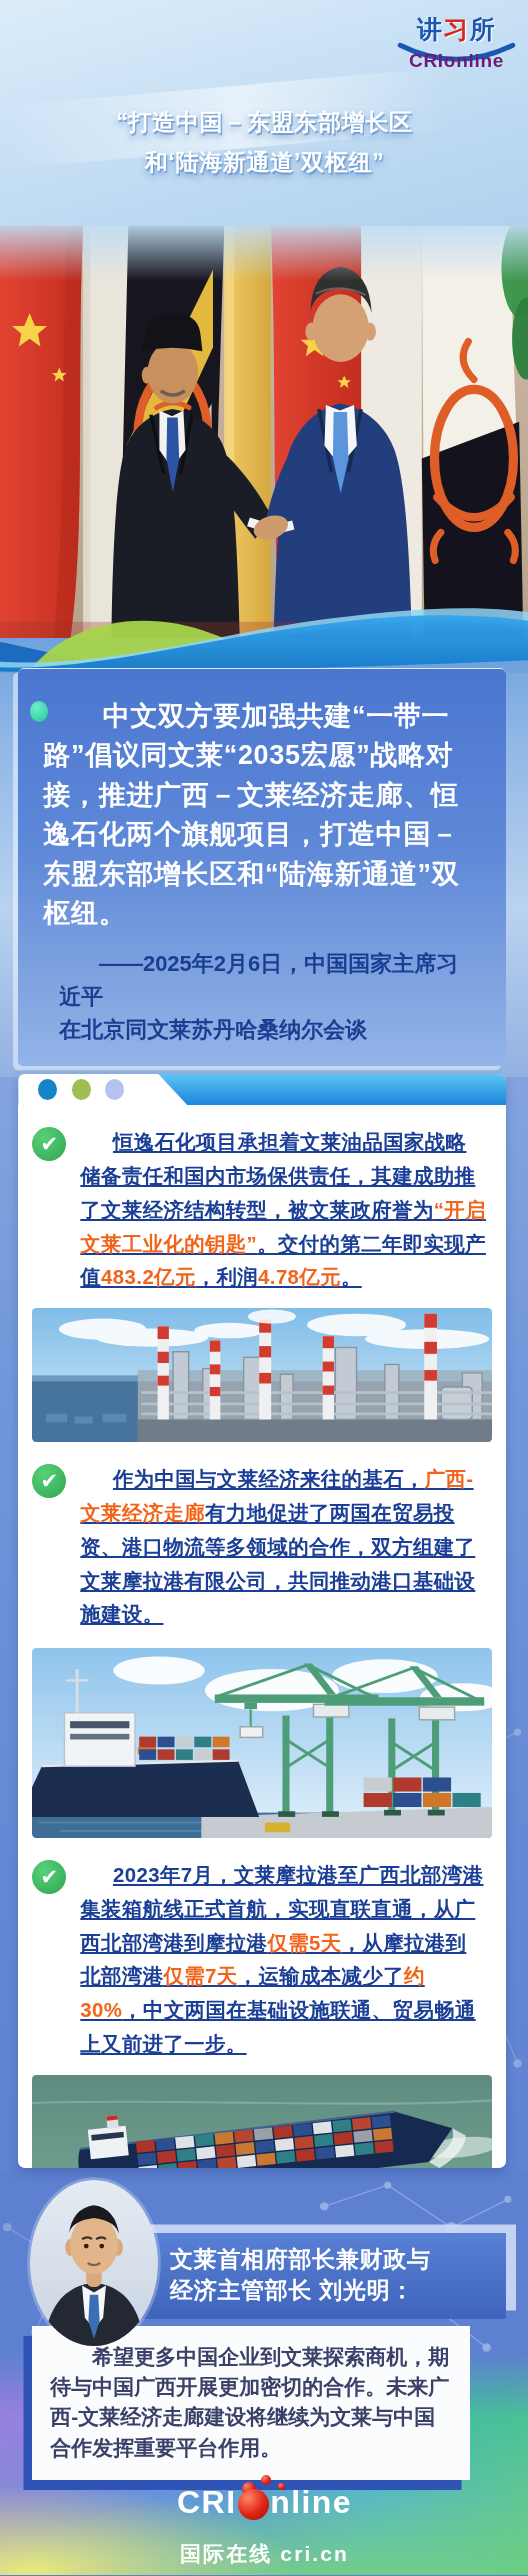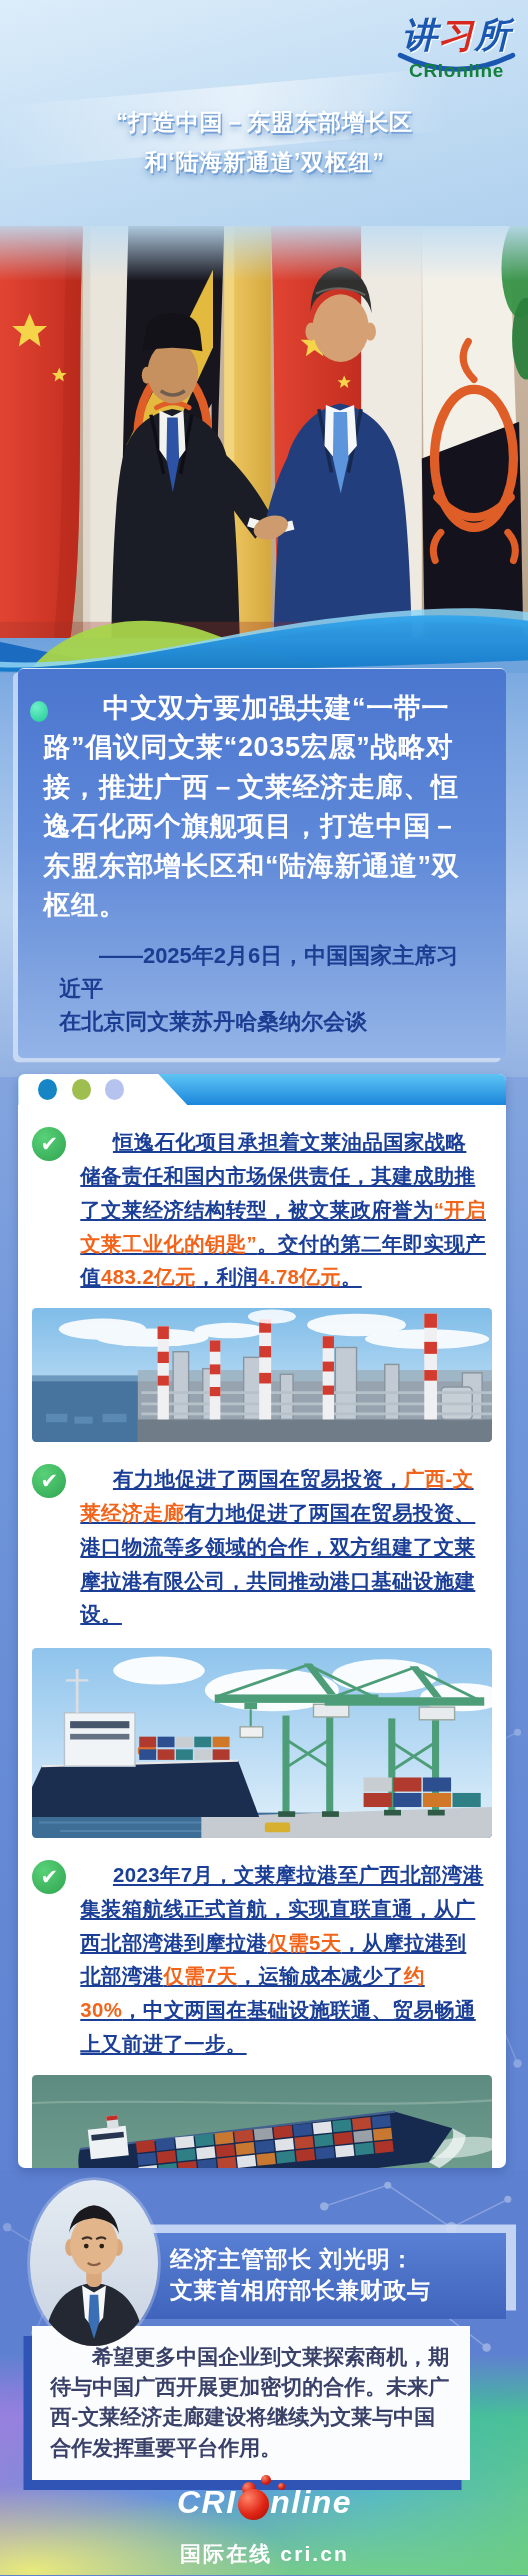--- a/index.html
+++ b/index.html
@@ -7,43 +7,43 @@
         font-family:"Liberation Sans","DejaVu Sans",sans-serif;}
 
   
   .sec-header{position:absolute;top:0;left:0;width:529px;height:234px;
     background:linear-gradient(165deg,#DCEDFA 0%,#C6DFF4 45%,#AFD0EE 100%);}
   .sec-header::after{content:"";position:absolute;left:-28px;top:83px;width:592px;height:63px;
     background:linear-gradient(100deg,rgba(255,255,255,0) 5%,rgba(255,255,255,.55) 45%,rgba(255,255,255,0) 80%);
     transform:rotate(-5deg);}
 
   .brand{position:absolute;top:17px;right:8.5px;width:128px;text-align:center;z-index:6;}
-  .brand-cn{font-size:35px;font-weight:900;font-style:italic;color:#1A57B0;letter-spacing:1.4px;
+  .brand-cn{font-size:25px;font-weight:900;color:#1A57B0;letter-spacing:1.4px;
     text-shadow:1.4px 1.4px 0 rgba(255,255,255,.9);line-height:1;}
   .brand-cn .red{color:#D8281E;}
   .brand-swoosh{display:block;margin:-1.4px auto -21px;}
-  .brand-en{font-size:19px;font-weight:900;color:#15803d;letter-spacing:0.7px;line-height:1;}
+  .brand-en{font-size:19px;font-weight:900;color:#701a75;letter-spacing:0.7px;line-height:1;}
 
   .page-title{position:absolute;top:103px;left:0;width:529px;text-align:center;z-index:5;
     color:#FFFFFF;font-weight:900;font-size:23px;line-height:1.72;letter-spacing:0.7px;
     text-shadow:0 3.5px 6.3px rgba(60,110,180,.5),1.4px 2.1px 0 rgba(128,172,222,.9);}
 
   
   .sec-photo{position:absolute;top:226px;left:0;width:529px;height:412px;line-height:0;}
   .waves{position:absolute;top:577px;left:0;width:529px;height:96px;line-height:0;z-index:2;}
 
   
   .sec-mid1{position:absolute;top:638px;left:0;width:529px;height:439px;
     background:linear-gradient(180deg,#6FA2DC 0%,#8FB6E6 22%,#B9D2EF 62%,#93B1E2 100%);}
   .sec-mid2{position:absolute;top:1077px;left:0;width:529px;height:1094px;
     background:linear-gradient(180deg,#83A4DE 0%,#7096DA 30%,#6589D4 70%,#5F82D2 100%);}
 
   
   .lead-card{position:absolute;top:668px;left:18.3px;width:488px;box-sizing:border-box;
-    padding:20px 25px 20px;border-radius:5.6px;z-index:3;
+    padding:28px 25px 20px;border-radius:5.6px;z-index:3;
     border-top:1.4px solid rgba(240,248,255,.8);
     background:linear-gradient(180deg,#4B76CF 0%,#5E88D8 45%,#7FA3E0 78%,#93B4E8 100%);
     box-shadow:-5px 4.2px 0 rgba(238,246,255,.55);}
   .lead-dot{position:absolute;left:11.3px;top:32px;width:18.3px;height:21px;border-radius:50%;
     background:radial-gradient(circle at 35% 30%,#6FF0C8,#21C896);}
   .lead-quote{font-size:27px;line-height:1.46;font-weight:900;color:#FFFFFF;
     text-indent:2.2em;letter-spacing:0.7px;margin:0;}
   .lead-attr{margin:14px 16px 0;font-size:22px;line-height:1.5;font-weight:900;color:#1C3E92;
     text-indent:1.8em;}
 
@@ -89,21 +89,21 @@
     background:linear-gradient(180deg,#5880D4,#4064BC);
     box-shadow:10px -8.5px 0 rgba(206,220,246,.9);z-index:4;padding:11.3px 12.7px 0 114px;}
   .minister-banner .line{font-size:23px;font-weight:900;color:#FFFFFF;line-height:1.35;letter-spacing:0.7px;}
   .minister-card{position:absolute;top:2326px;left:32px;width:438px;box-sizing:border-box;
     background:#FBFCFE;box-shadow:-8.5px 10px 0 #2F54B6;z-index:4;padding:15.5px 18.3px 17px;}
   .minister-quote{margin:0;font-size:21px;line-height:1.45;font-weight:700;color:#3A4168;text-indent:2em;}
 
   
   .cri{position:absolute;top:2486px;left:0;width:529px;text-align:center;z-index:6;color:#FFFFFF;}
   .cri-row{display:inline-flex;position:relative;
-    font-size:32px;font-weight:900;letter-spacing:1.4px;line-height:1;font-style:italic;}
+    font-size:32px;font-weight:900;letter-spacing:1.4px;line-height:1;}
   .cri-ball{display:inline-block;width:31px;height:31px;margin:0 1.4px;border-radius:50%;position:relative;top:2.8px;
     background:radial-gradient(circle at 32% 28%,#FF8468,#E02414 55%,#9C0E06);}
   .cri-dots{position:absolute;left:65px;top:-11.3px;width:63px;height:24px;}
   .cri-dots i{position:absolute;border-radius:50%;
     background:radial-gradient(circle at 32% 28%,#FF8468,#D01E12 60%,#9C0E06);}
   .cri-dots .p1{left:0;top:7px;width:14px;height:14px;}
   .cri-dots .p2{left:19px;top:0;width:10px;height:10px;}
   .cri-dots .p3{left:36px;top:8.5px;width:7px;height:7px;}
   .cri-tag{margin-top:22px;font-size:21px;font-weight:900;letter-spacing:2.1px;}
 </style>
@@ -361,21 +361,21 @@
       <g fill="#5A8AB4">
             <rect x="20" y="150" width="30" height="12"></rect>
             <rect x="60" y="154" width="26" height="10"></rect>
             <rect x="100" y="150" width="34" height="12"></rect>
           </g>
     </svg>
     </div>
 
     <div class="fact">
       <span class="check">✔</span>
-      <p><span>有力地促进了两国在贸易投资，</span><span class="hl">广西-文莱经济走廊</span><span>有力地促进了两国在贸易投资、港口物流等多领域的合作，双方组建了文莱摩拉港有限公司，共同推动港口基础设施建设。</span></p>
+      <p><span>作为中国与文莱经济来往的基石，</span><span class="hl">广西-文莱经济走廊</span><span>有力地促进了两国在贸易投资、港口物流等多领域的合作，双方组建了文莱摩拉港有限公司，共同推动港口基础设施建设。</span></p>
     </div>
 
     <div class="photo" style="margin-top:15.5px;">
     <svg width="460" height="190" viewBox="0 0 652 270" preserveAspectRatio="none">
       <defs>
             <linearGradient id="sky2" x1="0" y1="0" x2="0" y2="1">
               <stop offset="0" stop-color="#8FC4EC"></stop>
               <stop offset="1" stop-color="#E2F1FB"></stop>
             </linearGradient>
           </defs>
@@ -587,22 +587,22 @@
       <ellipse cx="125" cy="96" rx="7" ry="12" fill="#D9A87D"></ellipse>
       <ellipse cx="91" cy="92" rx="34" ry="42" fill="#E2B58B"></ellipse>
       <path d="M55,78 Q60,40 91,36 Q122,40 127,80 Q124,58 91,54 Q58,58 55,78 Z" fill="#1A1A1E"></path>
       <path d="M74,84 q8,-5 14,0 M94,84 q8,-5 14,0" stroke="#3A2E26" stroke-width="3" fill="none"></path>
       <circle cx="80" cy="94" r="3.4" fill="#2A2018"></circle>
         <circle cx="102" cy="94" r="3.4" fill="#2A2018"></circle>
       <path d="M82,118 q9,6 18,0" stroke="#8A5F46" stroke-width="3" fill="none"></path>
     </svg>
   </div>
   <div class="minister-banner">
+    <div class="line">文莱首相府部长兼财政与</div>
     <div class="line">经济主管部长 刘光明：</div>
-    <div class="line">文莱首相府部长兼财政与</div>
   </div>
   <div class="minister-card">
     <p class="minister-quote">希望更多中国企业到文莱探索商机，期待与中国广西开展更加密切的合作。未来广西-文莱经济走廊建设将继续为文莱与中国合作发挥重要平台作用。</p>
   </div>
 
   <div class="cri">
     <span class="cri-row">
       <span class="cri-dots">
           <i class="p1"></i>
           <i class="p2"></i>

